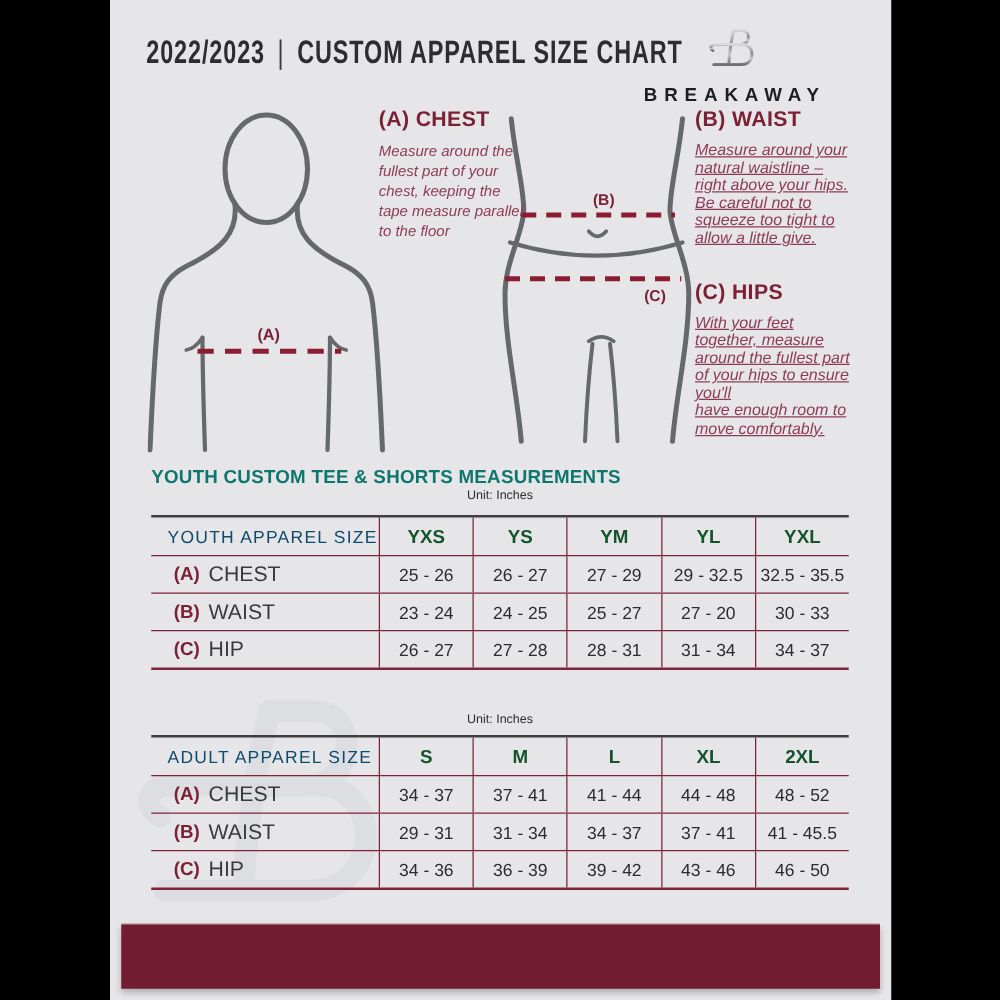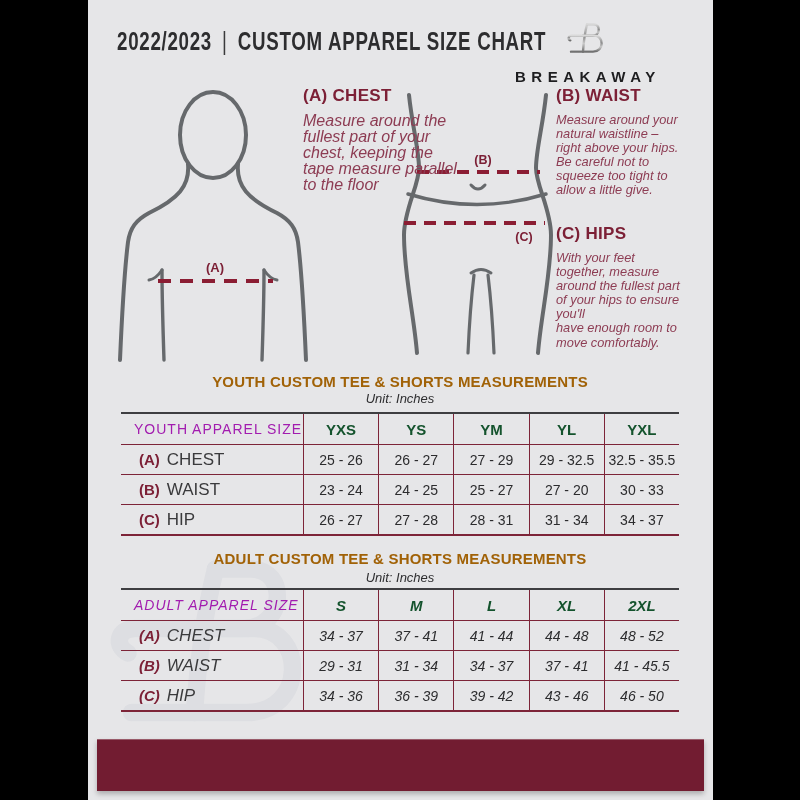--- a/index.html
+++ b/index.html
@@ -23,41 +23,41 @@
   .fig-torso{left:30px;top:82px;}
   .fig-hips{left:307px;top:90px;}
 
   
   .guide{position:absolute;width:172px;}
   .guide-heading{font-size:17px;font-weight:700;color:#7c2036;letter-spacing:.3px;line-height:20px;}
   .guide-body{font-style:italic;color:#8d3c53;white-space:pre-line;margin-top:7px;}
   .guide-a{left:171px;top:86px;margin-left:44px;}
   .guide-b{left:468px;top:86px;}
   .guide-c{left:468px;top:224px;}
-  .guide-a .guide-body{font-size:16px;line-height:16px;}
-  .guide-b .guide-body,.guide-c .guide-body{font-size:12.8px;line-height:14.1px;}
-
-  
-  .sec-title{position:absolute;left:33px;width:558px;text-align:center;font-size:15px;
-             font-weight:700;color:#a16207;letter-spacing:.2px;}
-  .sec-unit{position:absolute;left:33px;width:558px;text-align:center;font-size:13px;
-            font-style:italic;color:#2e2e30;}
+  .guide-a .guide-body{font-size:12px;line-height:16px;}
+  .guide-b .guide-body,.guide-c .guide-body{font-size:12.8px;line-height:14.1px;text-decoration:underline;}
+
+  
+  .sec-title{position:absolute;left:33px;width:558px;text-align:left;font-size:15px;
+             font-weight:700;color:#0f766e;letter-spacing:.2px;}
+  .sec-unit{position:absolute;left:33px;width:558px;text-align:center;font-size:10px;
+            color:#2e2e30;}
   .t-youth-title{top:373px;} .t-youth-unit{top:391px;}
   .t-adult-title{top:550px;} .t-adult-unit{top:570px;}
 
   
   .s-table{position:absolute;left:33px;width:558px;border-top:2.5px solid #3e3e41;}
-  .table-youth{top:412px;} .table-adult{top:588px;font-style:italic;}
+  .table-youth{top:412px;} .table-adult{top:588px;}
   .tr{display:grid;grid-template-columns:182px repeat(5,1fr);border-bottom:1.6px solid #7d2438;}
   .tr:last-child{border-bottom:2.2px solid #7d2438;}
   .td{height:29px;display:flex;align-items:center;justify-content:center;
       border-left:1.6px solid #7d2438;font-size:14px;color:#2c2c2e;}
   .thead .td{height:30px;}
   .td.label-cell{justify-content:flex-start;border-left:none;padding-left:18px;}
-  .thead .label-cell{padding-left:13px;font-size:14px;letter-spacing:1px;color:#a21caf;}
+  .thead .label-cell{padding-left:13px;font-size:14px;letter-spacing:1px;color:#0c4a6e;}
   .td.size{font-weight:700;font-size:15px;color:#14532d;}
   .row-label{font-size:17px;color:#3a3a3c;}
   .pfx{color:#7c2036;font-weight:700;margin-right:7px;font-size:15px;}
 
   
   .footer-bar{position:absolute;left:9px;top:739px;width:607px;height:51px;background:#721c31;
               box-shadow:0 3px 5px rgba(0,0,0,.25);border-top:1px solid rgba(255,255,255,.28);}
 
   svg text{font-family:"Liberation Sans", sans-serif;}
 </style>
@@ -197,21 +197,20 @@
         <span class="row-label">HIP</span>
       </div>
       <div class="td">26 - 27</div>
       <div class="td">27 - 28</div>
       <div class="td">28 - 31</div>
       <div class="td">31 - 34</div>
       <div class="td">34 - 37</div>
     </div>
   </div>
 
-  <div class="sec-title t-adult-title">ADULT CUSTOM TEE &amp; SHORTS MEASUREMENTS</div>
   <div class="sec-unit t-adult-unit">Unit: Inches</div>
 
   <div class="s-table table-adult">
     <div class="tr thead">
       <div class="td label-cell">ADULT APPAREL SIZE</div>
       <div class="td size">S</div>
       <div class="td size">M</div>
       <div class="td size">L</div>
       <div class="td size">XL</div>
       <div class="td size">2XL</div>

